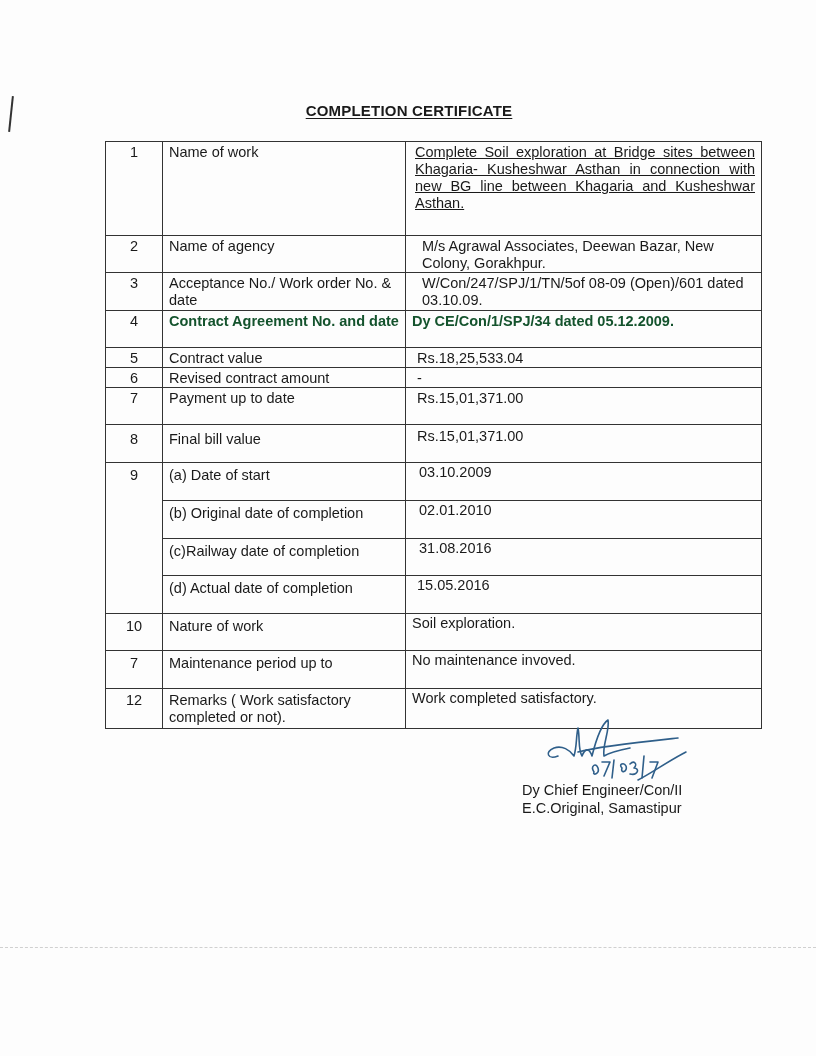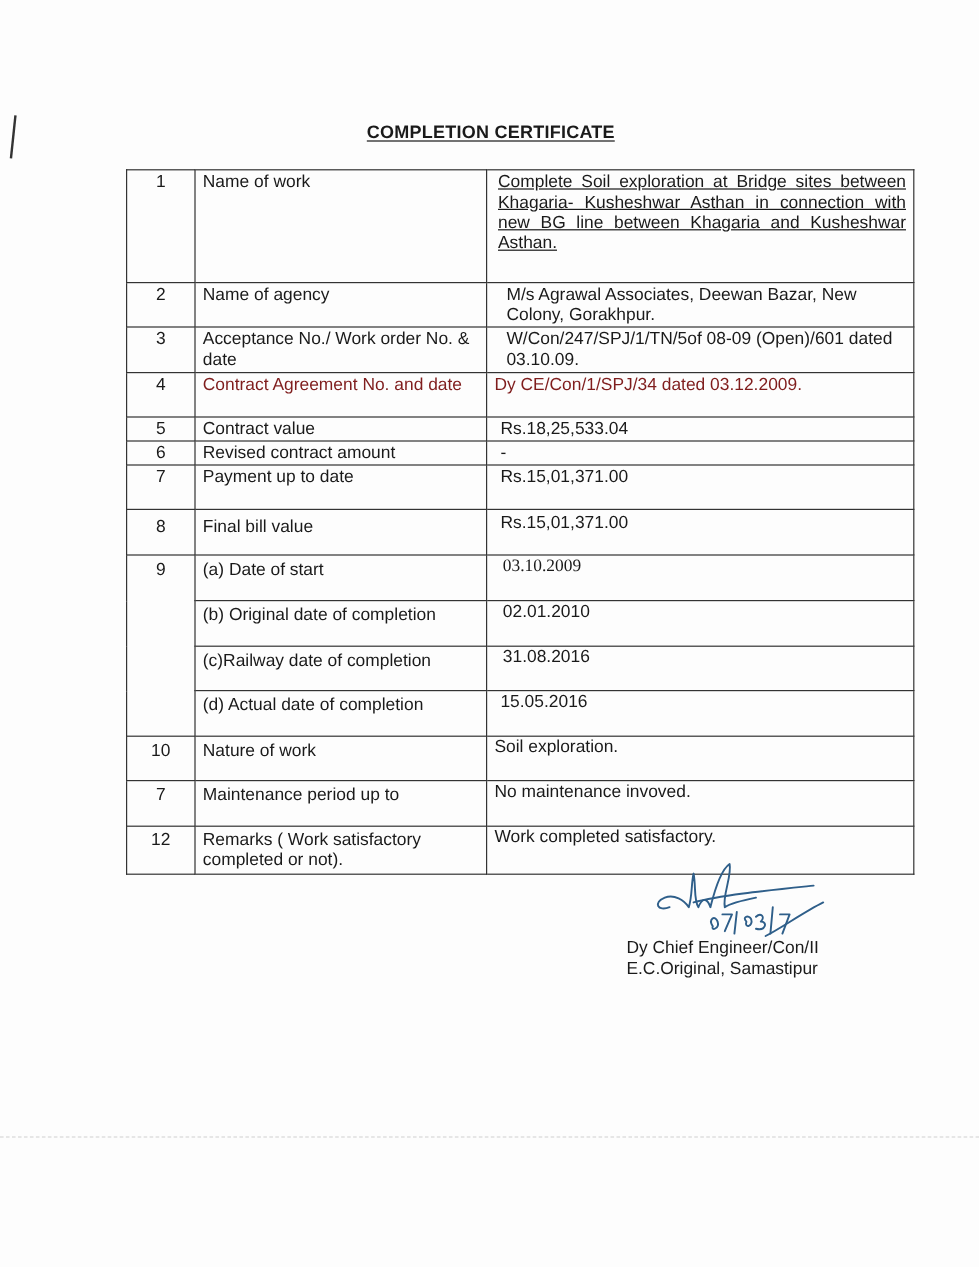--- a/index.html
+++ b/index.html
@@ -59,21 +59,21 @@
     .cert-table col.c-value { width: 356px; }
     .cert-table td.num {
       text-align: center;
       padding-left: 0;
       padding-right: 0;
     }
     .cert-table td.value.just {
       text-align: justify;
       text-align-last: left;
     }
-    .strike-faint { color: #7f1d1d; }
+    .strike-faint { color: #14532d; font-weight: bold; }
     .signature {
       position: absolute;
       left: 530px;
       top: 716px;
       width: 170px;
       height: 72px;
     }
     .signatory {
       position: absolute;
       left: 522px;
@@ -118,21 +118,21 @@
       <td class="value" style="padding-left:16px;">M/s Agrawal Associates, Deewan Bazar, New Colony, Gorakhpur.</td>
     </tr>
     <tr style="height:38px;">
       <td class="num">3</td>
       <td class="label">Acceptance  No./ Work order No. &amp; date</td>
       <td class="value" style="padding-left:16px;">W/Con/247/SPJ/1/TN/5of 08-09 (Open)/601 dated  03.10.09.</td>
     </tr>
     <tr style="height:37px;">
       <td class="num">4</td>
       <td class="label strike-faint">Contract Agreement No. and date</td>
-      <td class="value strike-faint">Dy CE/Con/1/SPJ/34 dated 03.12.2009.</td>
+      <td class="value strike-faint">Dy CE/Con/1/SPJ/34 dated 05.12.2009.</td>
     </tr>
     <tr style="height:19px;">
       <td class="num">5</td>
       <td class="label">Contract value</td>
       <td class="value" style="padding-left:11px;">Rs.18,25,533.04</td>
     </tr>
     <tr style="height:19px;">
       <td class="num">6</td>
       <td class="label">Revised contract amount</td>
       <td class="value" style="padding-left:11px;">-</td>
@@ -143,21 +143,21 @@
       <td class="value" style="padding-left:11px;">Rs.15,01,371.00</td>
     </tr>
     <tr style="height:38px;">
       <td class="num" style="padding-top:6px;">8</td>
       <td class="label" style="padding-top:6px;margin-left:29px;">Final bill value</td>
       <td class="value" style="padding-left:11px; padding-top:3px;">Rs.15,01,371.00</td>
     </tr>
     <tr style="height:38px;">
       <td class="num" rowspan="4" style="padding-top:4px;">9</td>
       <td class="label" style="padding-top:4px;">(a) Date of start</td>
-      <td class="value" style="padding-left:13px; padding-top:1px;font-family:Liberation Serif, serif;">03.10.2009</td>
+      <td class="value" style="padding-left:13px; padding-top:1px;">03.10.2009</td>
     </tr>
     <tr style="height:38px;">
       <td class="label" style="padding-top:4px;">(b) Original date of completion</td>
       <td class="value" style="padding-left:13px; padding-top:1px;">02.01.2010</td>
     </tr>
     <tr style="height:37px;">
       <td class="label" style="padding-top:4px;">(c)Railway date of completion</td>
       <td class="value" style="padding-left:13px; padding-top:1px;">31.08.2016</td>
     </tr>
     <tr style="height:38px;">

